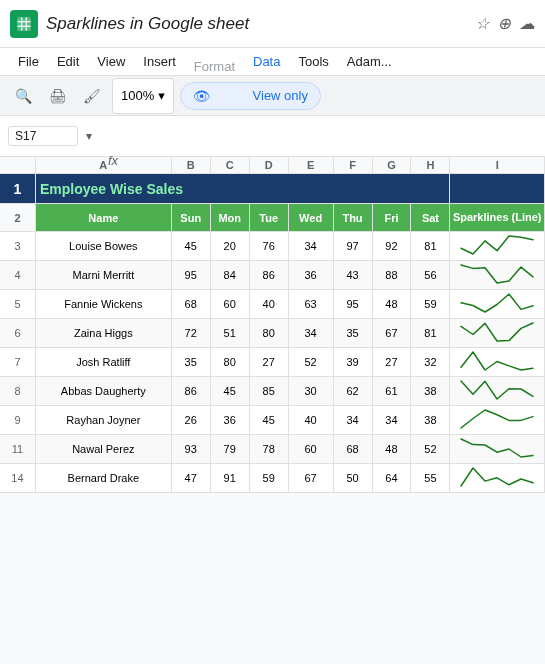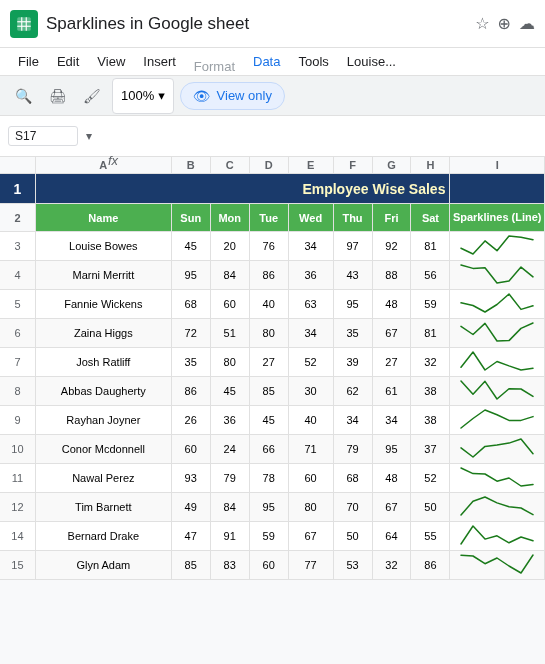--- a/index.html
+++ b/index.html
@@ -13,20 +13,21 @@
     }
 
     
     .title-bar {
       display: flex;
       align-items: center;
       padding: 16px 10px;
       background: #fff;
       border-bottom: 1px solid #e0e0e0;
       height: 48px;
+      font-style: italic;
     }
     .app-icon {
       width: 28px;
       height: 28px;
       background: #0f9d58;
       border-radius: 4px;
       display: flex;
       align-items: center;
       justify-content: center;
       margin-right: 8px;
@@ -122,20 +123,21 @@
       border-radius: 20px;
       padding: 3px 12px;
       gap: 6px;
       height: 28px;
       cursor: pointer;
     }
     .view-only-text {
       color: #1a73e8;
       font-size: 13px;
       font-weight: 500;
+      margin-left: 36px;
     }
     .eye-icon {
       color: #1a73e8;
       font-size: 14px;
     }
 
     
     .formula-bar {
       display: flex;
       align-items: center;
@@ -307,21 +309,21 @@
 </div>
 
 <div class="menu-bar">
   <span class="menu-item">File</span>
   <span class="menu-item">Edit</span>
   <span class="menu-item">View</span>
   <span class="menu-item">Insert</span>
   <span class="menu-item grayed">Format</span>
   <span class="menu-item highlight">Data</span>
   <span class="menu-item">Tools</span>
-  <span class="menu-item">Louise...</span>
+  <span class="menu-item">Adam...</span>
 </div>
 
 <div class="toolbar">
   <button class="toolbar-btn">🔍</button>
   <button class="toolbar-btn">🖨</button>
   <button class="toolbar-btn">🖌</button>
   <div class="zoom-control">
     <span>100%</span>
     <span>▾</span>
   </div>
@@ -364,21 +366,21 @@
         <th class="col-header">F</th>
         <th class="col-header">G</th>
         <th class="col-header">H</th>
         <th class="col-header">I</th>
       </tr>
     </thead>
     <tbody id="sheet-body">
 
       <tr class="title-row">
         <td class="row-header">1</td>
-        <td colspan="8" style="background:#1a3a6b;color:#fef9c3;font-weight:bold;font-size:14px;text-align:right;margin-left:48px;">Employee Wise Sales</td>
+        <td colspan="8" style="background:#1a3a6b;color:#86efac;font-weight:bold;font-size:14px;text-align:left;margin-left:48px;">Employee Wise Sales</td>
         <td style="background:#1a3a6b;"></td>
       </tr>
 
       <tr class="header-row">
         <td class="row-header" style="background:#f8f9fa;color:#5f6368;">2</td>
         <td class="header-name">Name</td>
         <td>Sun</td>
         <td>Mon</td>
         <td>Tue</td>
         <td>Wed</td>
@@ -479,84 +481,42 @@
           <td>45</td>
           <td>40</td>
           <td>34</td>
           <td>34</td>
           <td>38</td>
           <td class="sparkline-col"><svg class="sparkline-svg" viewBox="0 0 76 22" xmlns="http://www.w3.org/2000/svg">
     <polyline points="2.0,20.0 14.0,10.5 26.0,2.0 38.0,6.7 50.0,12.4 62.0,12.4 74.0,8.6" fill="none" stroke="#1a7a1a" stroke-width="1.5" stroke-linejoin="round" stroke-linecap="round"></polyline>
   </svg></td>
         </tr>
         <tr class="data-row">
-          <td class="row-header">10</td>
-          <td class="name-col">Conor Mcdonnell</td>
-          <td>60</td>
-          <td>24</td>
-          <td>66</td>
-          <td>71</td>
-          <td>79</td>
-          <td>95</td>
-          <td>37</td>
-          <td class="sparkline-col"><svg class="sparkline-svg" viewBox="0 0 76 22" xmlns="http://www.w3.org/2000/svg">
-    <polyline points="2.0,10.9 14.0,20.0 26.0,9.4 38.0,8.1 50.0,6.1 62.0,2.0 74.0,16.7" fill="none" stroke="#1a7a1a" stroke-width="1.5" stroke-linejoin="round" stroke-linecap="round"></polyline>
-  </svg></td>
-        </tr>
-        <tr class="data-row">
           <td class="row-header">11</td>
           <td class="name-col">Nawal Perez</td>
           <td>93</td>
           <td>79</td>
           <td>78</td>
           <td>60</td>
           <td>68</td>
           <td>48</td>
           <td>52</td>
           <td class="sparkline-col"><svg class="sparkline-svg" viewBox="0 0 76 22" xmlns="http://www.w3.org/2000/svg">
     <polyline points="2.0,2.0 14.0,7.6 26.0,8.0 38.0,15.2 50.0,12.0 62.0,20.0 74.0,18.4" fill="none" stroke="#1a7a1a" stroke-width="1.5" stroke-linejoin="round" stroke-linecap="round"></polyline>
   </svg></td>
         </tr>
         <tr class="data-row">
-          <td class="row-header">12</td>
-          <td class="name-col">Tim Barnett</td>
-          <td>49</td>
-          <td>84</td>
-          <td>95</td>
-          <td>80</td>
-          <td>70</td>
-          <td>67</td>
-          <td>50</td>
-          <td class="sparkline-col"><svg class="sparkline-svg" viewBox="0 0 76 22" xmlns="http://www.w3.org/2000/svg">
-    <polyline points="2.0,20.0 14.0,6.3 26.0,2.0 38.0,7.9 50.0,11.8 62.0,13.0 74.0,19.6" fill="none" stroke="#1a7a1a" stroke-width="1.5" stroke-linejoin="round" stroke-linecap="round"></polyline>
-  </svg></td>
-        </tr>
-        <tr class="data-row">
           <td class="row-header">14</td>
           <td class="name-col">Bernard Drake</td>
           <td>47</td>
           <td>91</td>
           <td>59</td>
           <td>67</td>
           <td>50</td>
           <td>64</td>
           <td>55</td>
           <td class="sparkline-col"><svg class="sparkline-svg" viewBox="0 0 76 22" xmlns="http://www.w3.org/2000/svg">
     <polyline points="2.0,20.0 14.0,2.0 26.0,15.1 38.0,11.8 50.0,18.8 62.0,13.0 74.0,16.7" fill="none" stroke="#1a7a1a" stroke-width="1.5" stroke-linejoin="round" stroke-linecap="round"></polyline>
   </svg></td>
         </tr>
-        <tr class="data-row">
-          <td class="row-header">15</td>
-          <td class="name-col">Glyn Adam</td>
-          <td>85</td>
-          <td>83</td>
-          <td>60</td>
-          <td>77</td>
-          <td>53</td>
-          <td>32</td>
-          <td>86</td>
-          <td class="sparkline-col"><svg class="sparkline-svg" viewBox="0 0 76 22" xmlns="http://www.w3.org/2000/svg">
-    <polyline points="2.0,2.3 14.0,3.0 26.0,10.7 38.0,5.0 50.0,13.0 62.0,20.0 74.0,2.0" fill="none" stroke="#1a7a1a" stroke-width="1.5" stroke-linejoin="round" stroke-linecap="round"></polyline>
-  </svg></td>
-        </tr>
       </tbody>
   </table>
 </div>
 
 </body></html>

